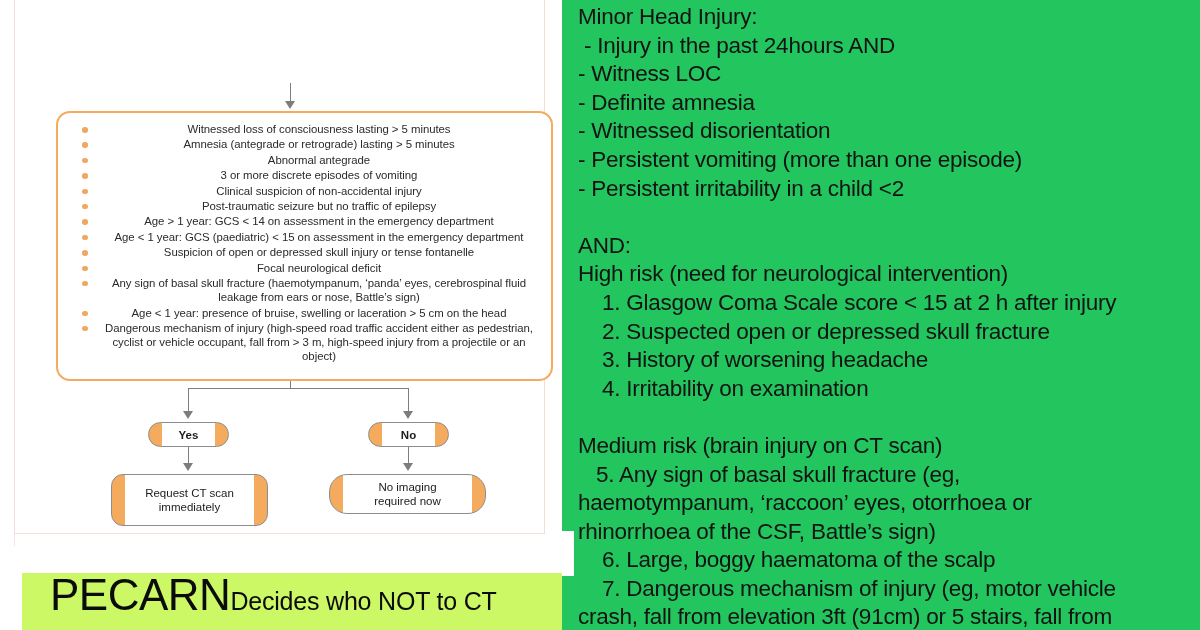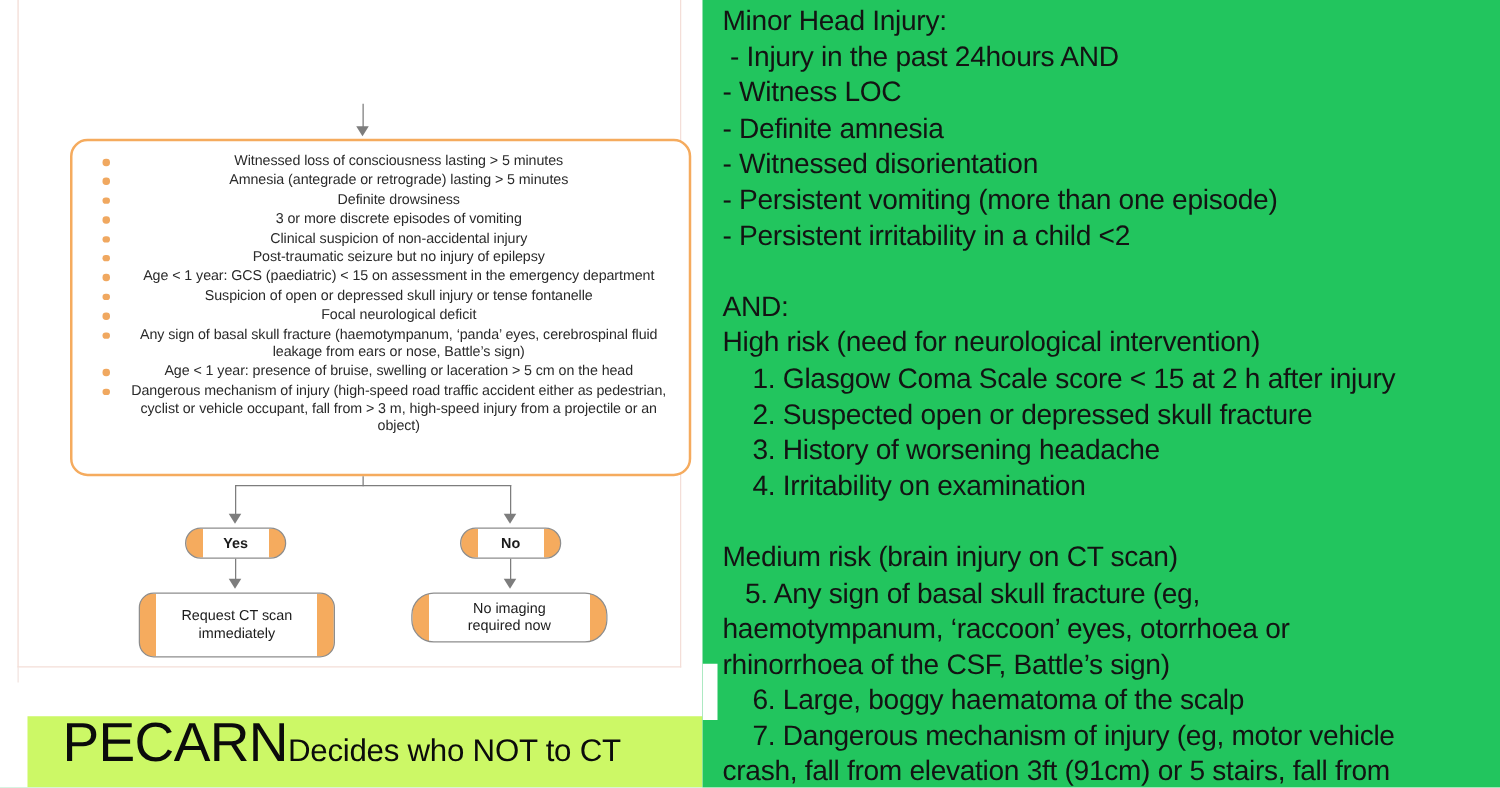--- a/index.html
+++ b/index.html
@@ -253,24 +253,25 @@
   <div id="flowchart">
 
 
     <div class="conn v-line" style="left:275px; top:83px; height:22px;"></div>
     <div class="arrowhead" style="left:269.5px; top:101px;"></div>
 
     <div id="node-criteria">
       <ul id="criteria-list">
           <li>Witnessed loss of consciousness lasting &gt; 5 minutes</li>
           <li>Amnesia (antegrade or retrograde) lasting &gt; 5 minutes</li>
-          <li>Definite drowsiness</li>
+          <li>Abnormal antegrade</li>
           <li>3 or more discrete episodes of vomiting</li>
           <li>Clinical suspicion of non-accidental injury</li>
-          <li>Post-traumatic seizure but no injury of epilepsy</li>
+          <li>Post-traumatic seizure but no traffic of epilepsy</li>
+          <li>Age &gt; 1 year: GCS &lt; 14 on assessment in the emergency department</li>
           <li>Age &lt; 1 year: GCS (paediatric) &lt; 15 on assessment in the emergency department</li>
           <li>Suspicion of open or depressed skull injury or tense fontanelle</li>
           <li>Focal neurological deficit</li>
           <li>Any sign of basal skull fracture (haemotympanum, ‘panda’ eyes, cerebrospinal fluid leakage from ears or nose, Battle’s sign)</li>
           <li>Age &lt; 1 year: presence of bruise, swelling or laceration &gt; 5 cm on the head</li>
           <li>Dangerous mechanism of injury (high-speed road traffic accident either as pedestrian, cyclist or vehicle occupant, fall from &gt; 3 m, high-speed injury from a projectile or an object)</li>
         </ul>
     </div>
 
     <div class="conn v-line" style="left:275px; top:381px; height:8px;"></div>

